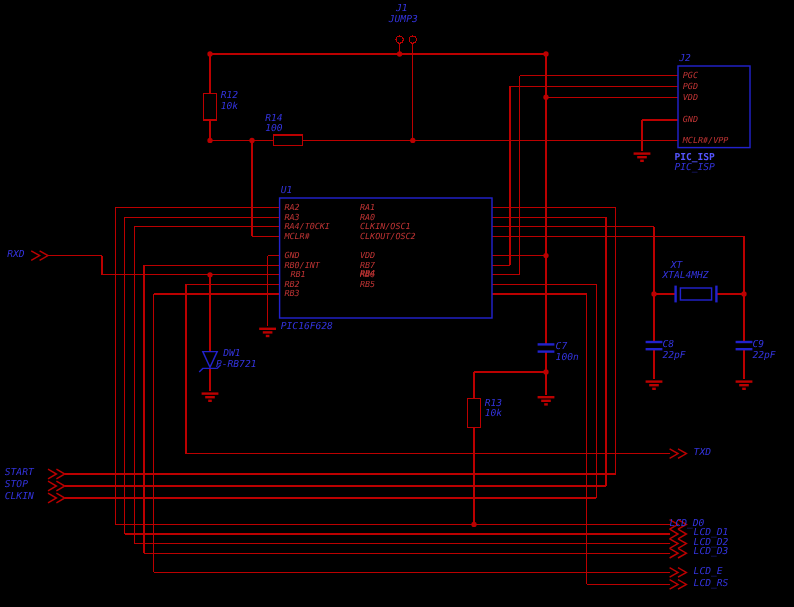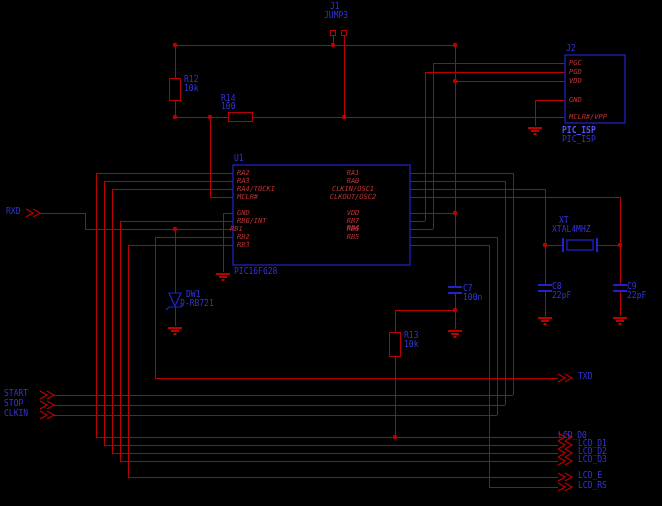--- a/index.html
+++ b/index.html
@@ -1,23 +1,23 @@
 <!DOCTYPE html>
 <html style="--background: #000000; --wire: #bb0000; --body: #2222cc; --text_blue: #3333dd; --pin_text: #c03434; --part_name: #5555ff;"><head>
 <meta charset="utf-8">
 <style>
   html,body{margin:0;padding:0;background:#000;}
   .stage{position:relative;width:662px;height:506px;background:var(--background,#000);overflow:hidden;
          font-family:"DejaVu Sans Mono","Liberation Mono",monospace;}
   .stage svg{position:absolute;left:0;top:0;}
   .lbl{position:absolute;font-size:8px;line-height:8px;white-space:pre;}
-  .blu{color:var(--text_blue,#3333dd);}
+  .blu{color:var(--text_blue,#3333dd);font-style:italic;}
   .bright{color:var(--part_name,#5555ff);font-weight:bold;}
   .pin{position:absolute;font-size:7px;line-height:8px;color:var(--pin_text,#c03434);white-space:pre;font-style:italic;}
-  .pin-r{text-align:center;}
+  .pin-r{text-align:left;}
   .title{font-size:12px;font-weight:bold;letter-spacing:1px;text-align:center;}
   
   .w{stroke:var(--wire,#bb0000);stroke-width:1;fill:none;shape-rendering:crispEdges;}
   .b{stroke:var(--body,#2222cc);stroke-width:1.2;fill:none;}
   .b2{stroke:var(--body,#2222cc);stroke-width:2;fill:none;}
   .rc{stroke:var(--wire,#bb0000);stroke-width:1;fill:none;shape-rendering:crispEdges;}
   .dot{fill:var(--wire,#bb0000);stroke:none;}
   .gnd{stroke:var(--wire,#bb0000);stroke-width:2;fill:none;}
   .arr{stroke:var(--wire,#bb0000);stroke-width:1.2;fill:none;}
 </style>
@@ -259,21 +259,21 @@
 
 <span class="lbl blu" style="left:234px;top:155px">U1</span>
 <span class="lbl blu" style="left:234px;top:268px">PIC16F628</span>
 
 <span class="pin" style="left:237px;top:169px">RA2</span>
 <span class="pin" style="left:237px;top:177px">RA3</span>
 <span class="pin" style="left:237px;top:185px">RA4/T0CKI</span>
 <span class="pin" style="left:237px;top:193px">MCLR#</span>
 <span class="pin" style="left:237px;top:209px">GND</span>
 <span class="pin" style="left:237px;top:217px">RB0/INT</span>
-<span class="pin" style="left:230px;top:225px">RB1</span>
+<span class="pin" style="left:242px;top:225px">RB1</span>
 <span class="pin" style="left:237px;top:233px">RB2</span>
 <span class="pin" style="left:237px;top:241px">RB3</span>
 
 <span class="pin pin-r" style="left:300px;width:106px;top:169px">RA1</span>
 <span class="pin pin-r" style="left:300px;width:106px;top:177px">RA0</span>
 <span class="pin pin-r" style="left:300px;width:106px;top:185px">CLKIN/OSC1</span>
 <span class="pin pin-r" style="left:300px;width:106px;top:193px">CLKOUT/OSC2</span>
 <span class="pin pin-r" style="left:300px;width:106px;top:209px">VDD</span>
 <span class="pin pin-r" style="left:300px;width:106px;top:217px">RB7</span>
 <span class="pin pin-r" style="left:300px;width:106px;top:225px">RB6</span>

